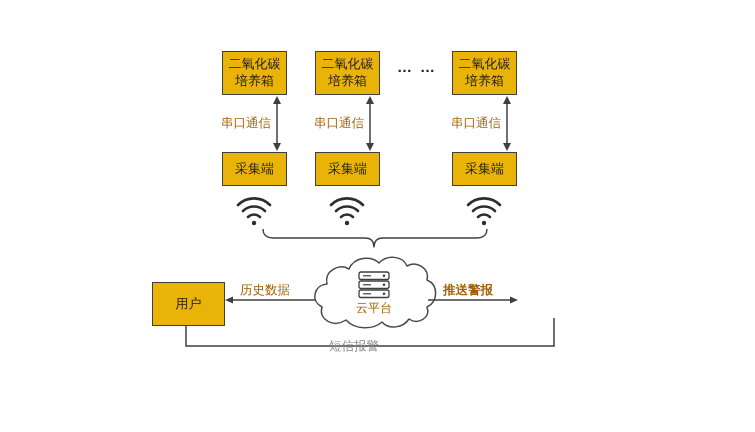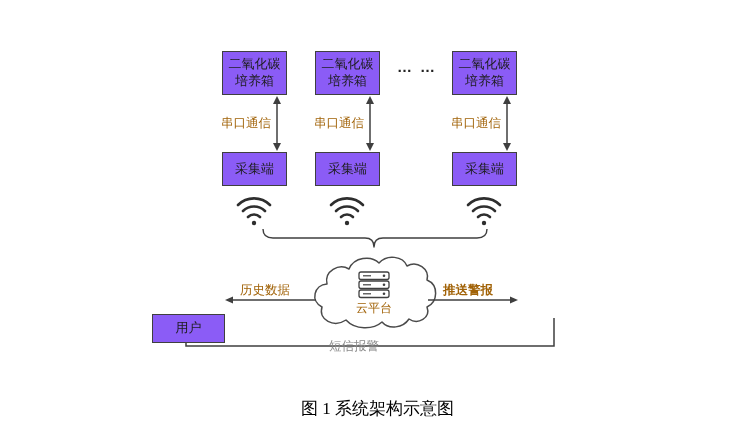--- a/index.html
+++ b/index.html
@@ -3,21 +3,21 @@
 <meta charset="utf-8">
 <style>
   html,body{margin:0;padding:0;background:#ffffff;}
   .stage{
     position:relative;width:755px;height:432px;background:#ffffff;
     font-family:"Liberation Sans","DejaVu Sans",sans-serif;color:#1d1d1d;
     overflow:hidden;
   }
   .layer{position:absolute;left:0;top:0;}
   .box{
-    position:absolute;border:1.4px solid #3f3f3f;background:#8b5cf6;
+    position:absolute;border:1.4px solid #3f3f3f;background:#eab308;
     display:flex;align-items:center;justify-content:center;text-align:center;
     font-size:13px;line-height:1.3;box-sizing:border-box;color:#1d1d1d;
   }
   .multiline{white-space:pre-line;}
   .lbl{
     position:absolute;font-size:12.5px;text-align:center;color:#a16207;
     line-height:15px;
   }
   .ellipsis{
     position:absolute;font-size:15px;font-weight:bold;letter-spacing:2px;
@@ -123,21 +123,20 @@
   <div class="lbl" style="left:219px;top:116px;width:54px;">串口通信</div>
   <div class="lbl" style="left:312px;top:116px;width:54px;">串口通信</div>
   <div class="lbl" style="left:449px;top:116px;width:54px;">串口通信</div>
 
   <div class="box" style="left:222px;top:152px;width:65px;height:34px;">采集端</div>
   <div class="box" style="left:315px;top:152px;width:65px;height:34px;">采集端</div>
   <div class="box" style="left:452px;top:152px;width:65px;height:34px;">采集端</div>
 
   <div class="lbl" style="left:344px;top:301px;width:60px;font-size:12px;">云平台</div>
 
-  <div class="box" style="left:152px;top:282px;width:73px;height:29px;margin-top:32px;">用户</div>
+  <div class="box" style="left:152px;top:282px;width:73px;height:44px;">用户</div>
 
   <div class="lbl" style="left:234px;top:283px;width:62px;">历史数据</div>
   <div class="lbl" style="left:436px;top:283px;width:64px;font-weight:bold;">推送警报</div>
   <div class="lbl muted" style="left:314px;top:339px;width:64px;margin-left:8px;">短信报警</div>
 
-  <div class="caption">图 1 系统架构示意图</div>
 
 </div>
 
 </body></html>

